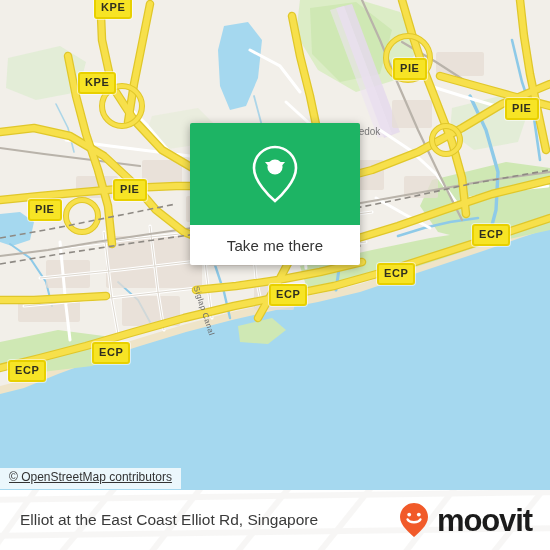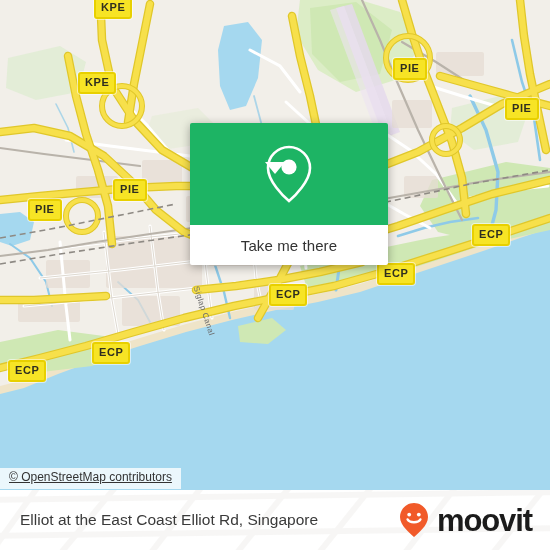--- a/index.html
+++ b/index.html
@@ -47,21 +47,21 @@
     position:absolute;
     font-size:10px;
     color:#7a7a7a;
     white-space:nowrap;
   }
 
   
   #popup {
     position:absolute;
     left:190px; top:123px;
-    width:198px;
+    width:170px;
     filter:drop-shadow(0 2px 5px rgba(0,0,0,.33));
   }
   #popup-head {
     height:102px;
     background:#1db464;
     border-radius:2px 2px 0 0;
     display:flex; align-items:center; justify-content:center;
   }
   #popup-body {
     height:40px;

